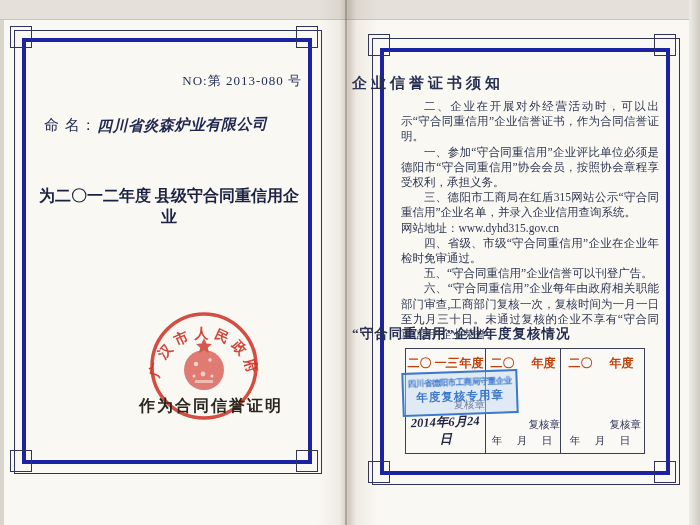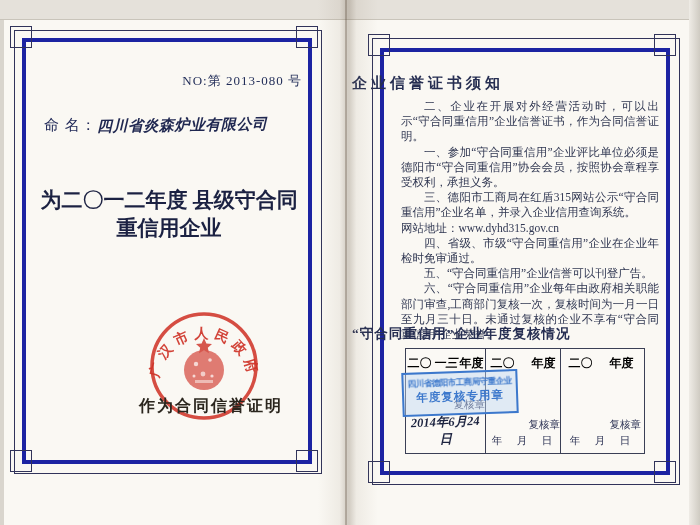--- a/index.html
+++ b/index.html
@@ -32,36 +32,36 @@
   
   .page-right .frame-thin{left:20px;top:10px;width:306px;height:445px;}
   .page-right .frame-thick{left:28px;top:20px;width:282px;height:419px;}
   .page-right .corner.tl{left:16px;top:6px;} .page-right .corner.tr{left:302px;top:6px;}
   .page-right .corner.bl{left:16px;top:433px;} .page-right .corner.br{left:302px;top:433px;}
 
   .serial{position:absolute;top:50px;right:36px;font-size:13px;color:#1e2a56;letter-spacing:1px;}
   .name-line{position:absolute;top:94px;left:36px;font-size:15px;color:#232b5a;white-space:nowrap;}
   .name-label{font-weight:normal;letter-spacing:1px;}
   .company{display:inline-block;font-style:italic;font-weight:bold;transform:rotate(-0.8deg);letter-spacing:0.5px;color:#1f2750;}
-  .award{position:absolute;top:164px;left:26px;width:270px;text-align:center;font-size:21px;font-weight:bold;color:#1b2142;}
+  .award{position:absolute;top:164px;left:26px;width:270px;text-align:center;font-size:16px;font-weight:bold;color:#1b2142;}
   .issue{position:absolute;top:283px;left:52px;font-size:16px;font-weight:bold;color:#20263f;letter-spacing:3px;}
   .seal-wrap{position:absolute;left:138px;top:286px;width:116px;height:116px;z-index:2;}
   .issue-date{position:absolute;top:374px;left:126px;width:154px;text-align:center;font-size:16px;font-weight:bold;color:#2a251d;letter-spacing:2px;z-index:3;}
 
   .notice-title{position:absolute;top:46px;left:0;width:100%;text-align:left;font-size:15px;font-weight:bold;letter-spacing:4px;color:#262e52;}
   .notice-body{position:absolute;top:71px;left:49px;width:258px;font-size:11.5px;line-height:15.2px;color:#303752;text-align:justify;}
   .notice-body p{margin:0;}
   .notice-body p.indent{text-indent:2em;}
   .review-title{position:absolute;top:297px;left:0;width:100%;font-size:13.5px;font-weight:bold;color:#262e52;letter-spacing:1px;}
 
   .review-table{position:absolute;left:53px;top:320px;width:238px;height:104px;border:1.5px solid #3a3f55;display:flex;background:rgba(255,255,255,0.2);}
   .tcol{position:relative;border-right:1.5px solid #3a3f55;}
   .tcol:last-child{border-right:none;}
   .c0{width:79px;} .c1{width:74px;} .c2{width:80px;}
-  .tcol-year{margin-top:6px;text-align:center;font-size:12px;font-weight:bold;color:#000000;display:flex;justify-content:center;gap:2px;}
+  .tcol-year{margin-top:6px;text-align:center;font-size:12px;font-weight:bold;color:#c2410c;display:flex;justify-content:center;gap:2px;}
   .hand{font-style:italic;}
   .tcol-year .hand:empty{display:inline-block;width:13px;}
   .tfoot{position:absolute;bottom:5px;left:0;width:100%;text-align:center;color:#2a3052;}
   .seal-label{font-size:10.5px;margin-bottom:2px;text-align:right;}
   .date-value{font-size:10.5px;letter-spacing:2px;}
   .c0 .date-value{font-style:italic;font-weight:bold;font-size:12.5px;letter-spacing:0;transform:rotate(-2deg);color:#1d2440;}
   .stamp{position:absolute;left:-4px;top:22px;width:112px;height:40px;border:2px solid #3c78cc;background:rgba(190,215,245,0.45);transform:rotate(-2deg);text-align:center;color:#3c78cc;z-index:2;overflow:hidden;}
   .stamp-line1{font-size:8.5px;letter-spacing:-0.5px;margin-top:4px;font-weight:bold;white-space:nowrap;filter:blur(0.3px);}
   .stamp-line2{font-size:11.5px;font-weight:bold;letter-spacing:1px;}
 </style>

